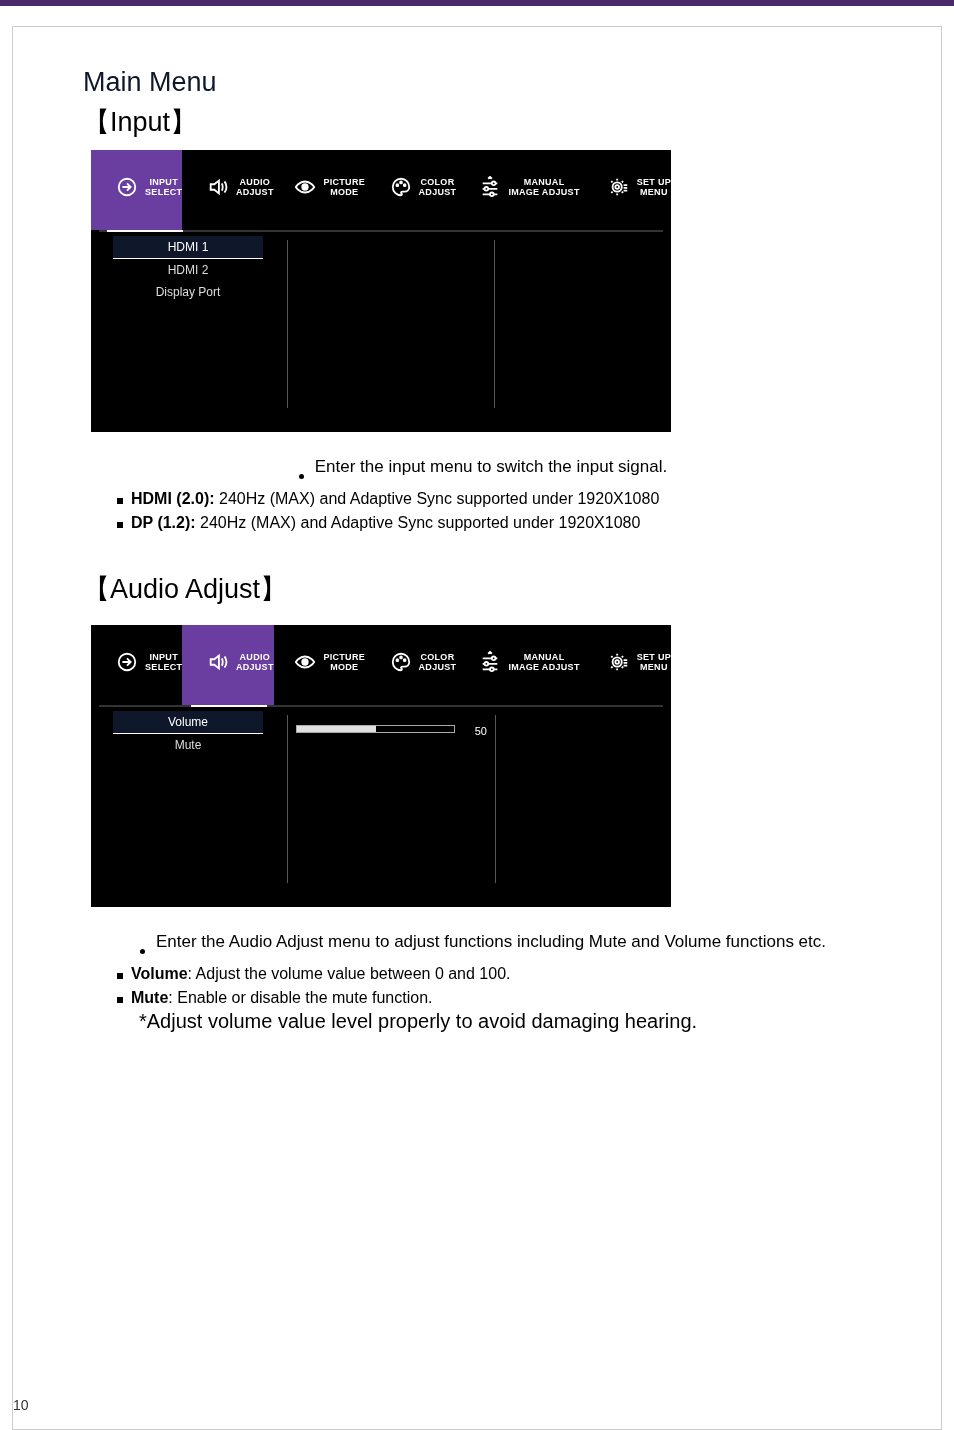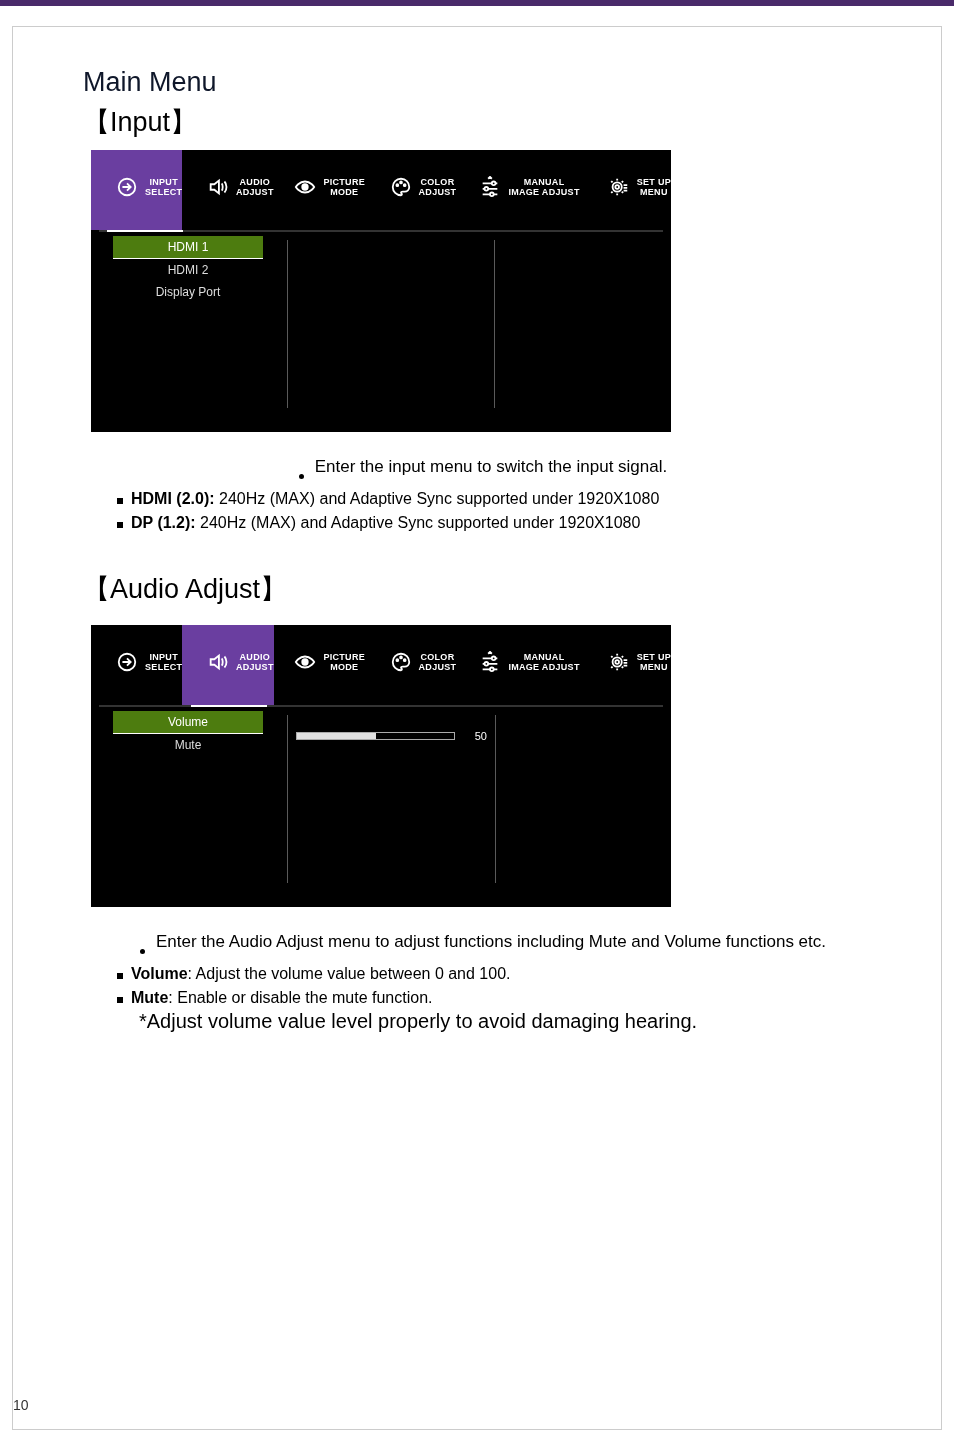--- a/index.html
+++ b/index.html
@@ -95,28 +95,28 @@
   .col-right { width: 170px; }
   .menu-item {
     font-size: 12px;
     color: #ddd;
     padding: 4px 0 4px 0;
     text-align: center;
     width: 150px;
     margin-left: 16px;
   }
   .menu-item.sel {
-    background: #4d7c0f;
+    background: #0f172a;
     color: #fff;
     border-bottom: 1px solid #fff;
     margin-top: 4px;
   }
   .slider-row {
     display: flex;
-    align-items: center;
+    align-items: flex-start;
     gap: 8px;
     height: 22px;
     margin-top: 4px;
   }
   .slider-track {
     flex: 1;
     height: 8px;
     border: 1px solid #aaa;
     position: relative;
     background: #000;

